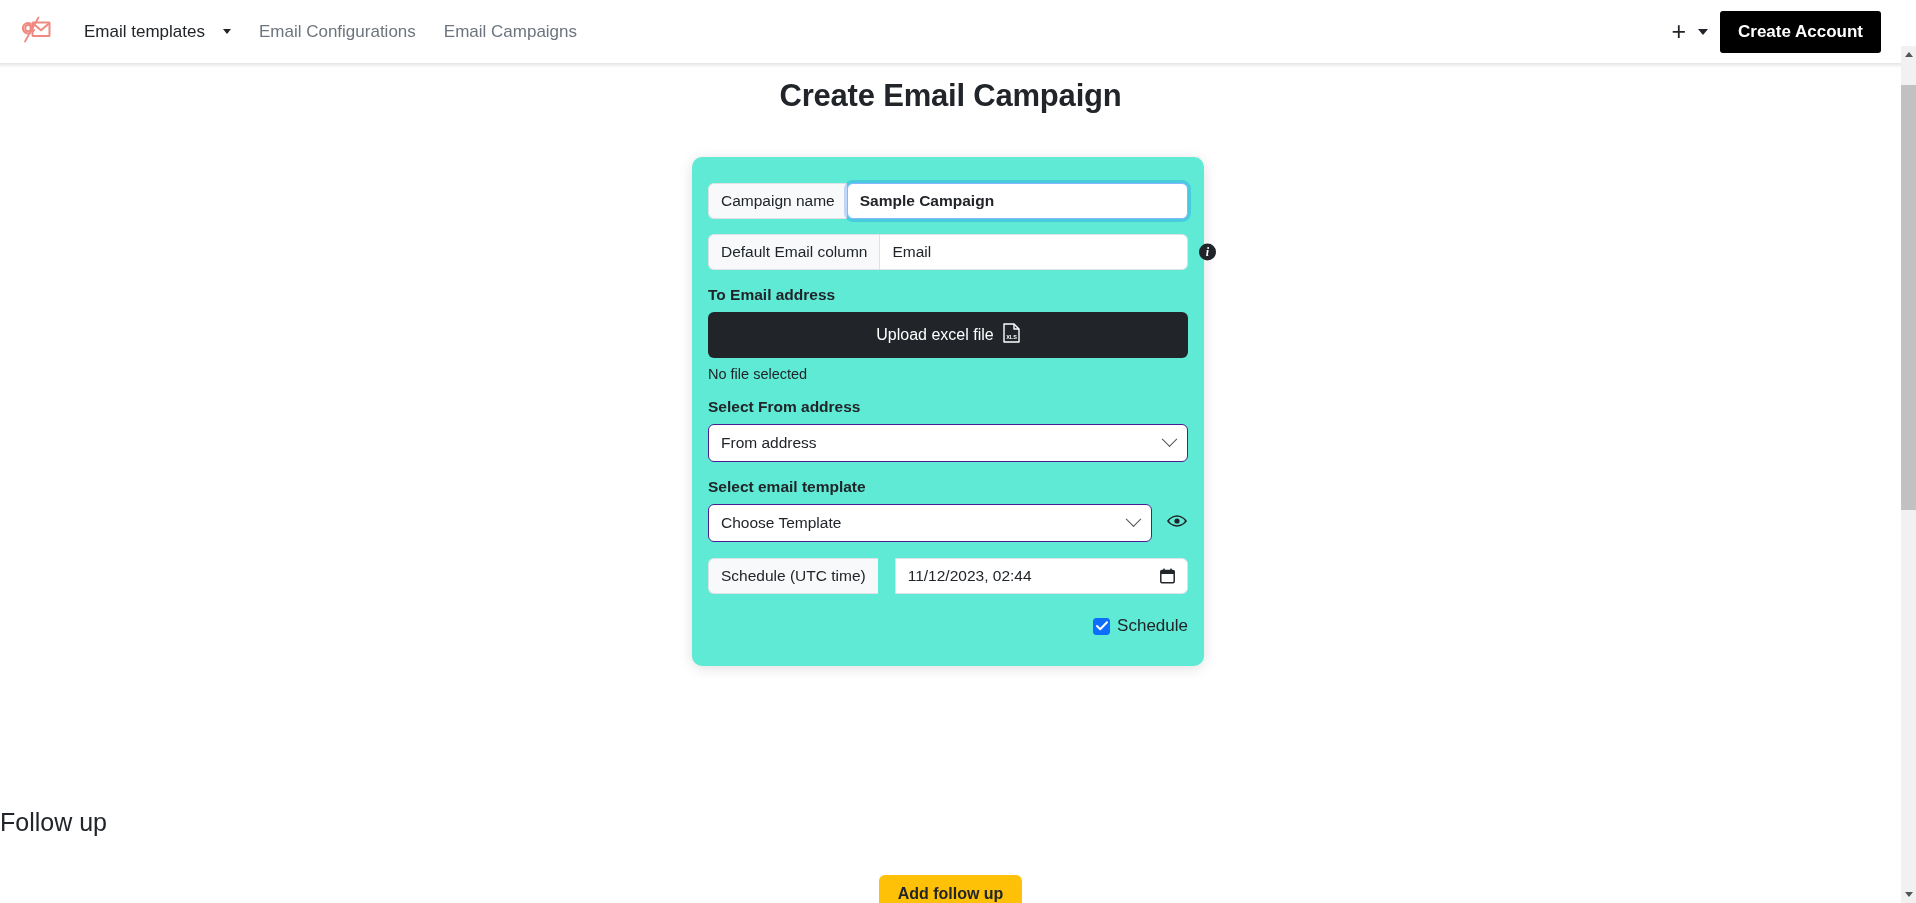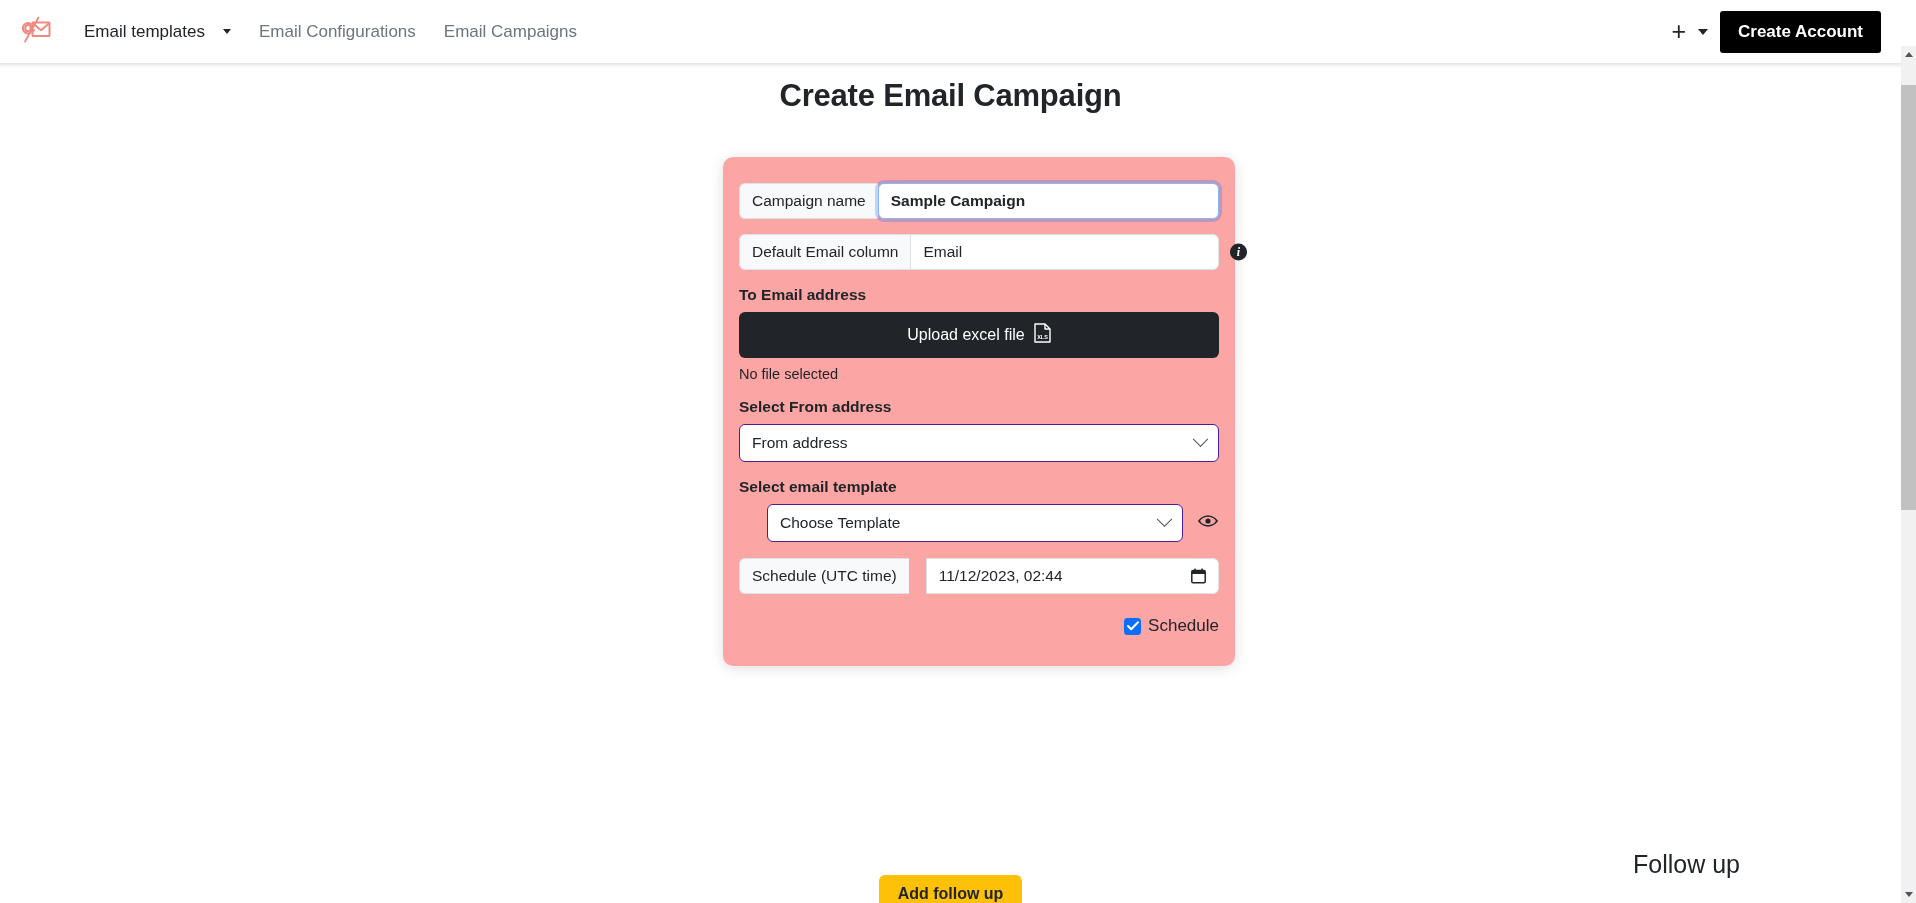--- a/index.html
+++ b/index.html
@@ -98,23 +98,23 @@
     font-size: 31px;
     font-weight: bold;
     margin: 0;
     padding-top: 15px;
     letter-spacing: -0.2px;
   }
 
   
   .card {
     position: absolute;
-    left: 723px; top: 94px;
+    left: 692px; top: 94px;
     width: 512px;
-    background: #fca5a5;
+    background: #5eead4;
     border-radius: 10px;
     box-shadow: 0 2px 14px rgba(0,0,0,0.13);
     padding: 26px 16px 30px 16px;
   }
 
   .input-group {
     display: flex;
     align-items: stretch;
     margin-bottom: 15px;
     position: relative;
@@ -199,21 +199,21 @@
     border-radius: 6px;
     padding: 9px 12px;
     font-size: 15.5px;
     font-family: inherit;
     color: #212529;
     background: #ffffff;
     display: flex; align-items: center;
     cursor: pointer;
     position: relative;
   }
-  .select-row { display: flex; align-items: center; gap: 14px; margin-left: 28px; }
+  .select-row { display: flex; align-items: center; gap: 14px; }
   .select-row .select-box { flex: 1; }
   .chev {
     margin-left: auto;
     width: 11px; height: 11px;
     border-right: 1.8px solid #495057;
     border-bottom: 1.8px solid #495057;
     transform: rotate(45deg) translate(-3px,-3px);
   }
   .eye-btn {
     width: 22px; height: 22px;
@@ -254,23 +254,23 @@
     display: flex; align-items: center; justify-content: center;
     cursor: pointer;
     flex: 0 0 auto;
   }
   .chk svg { display: block; }
   .chk-label { font-size: 17px; color: #212529; }
 
   
   .followup-title {
     position: absolute;
-    left: 0; top: 787px;
+    left: 0; top: 745px;
     width: 1740px;
-    text-align: right;
+    text-align: left;
     font-size: 25px;
     font-weight: normal;
     color: #212529;
   }
   .addfollow-wrap {
     position: absolute;
     left: 0; top: 812px;
     width: 1901px;
     display: flex; justify-content: center;
   }

